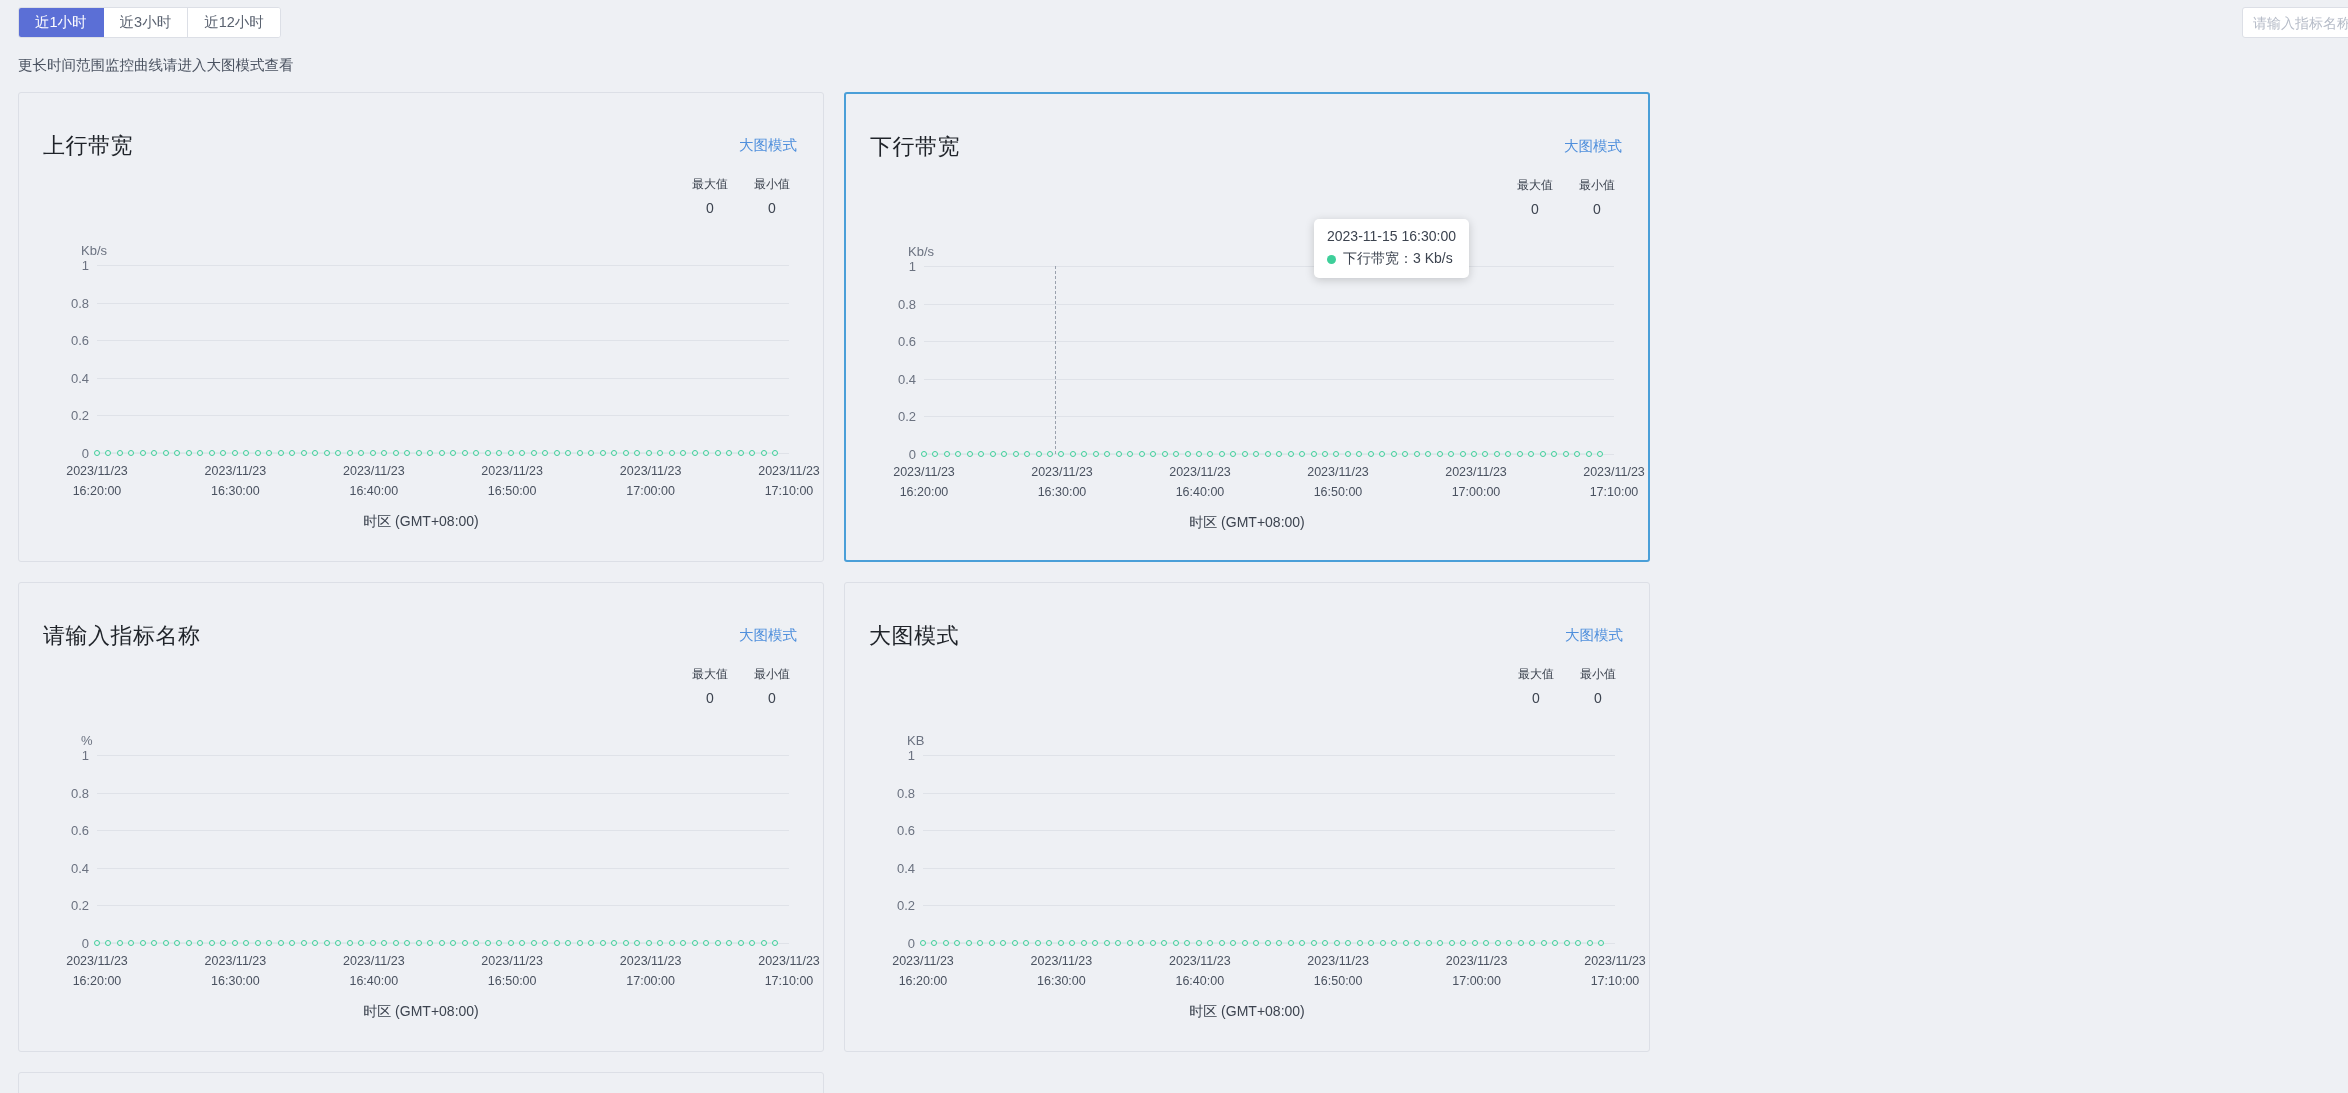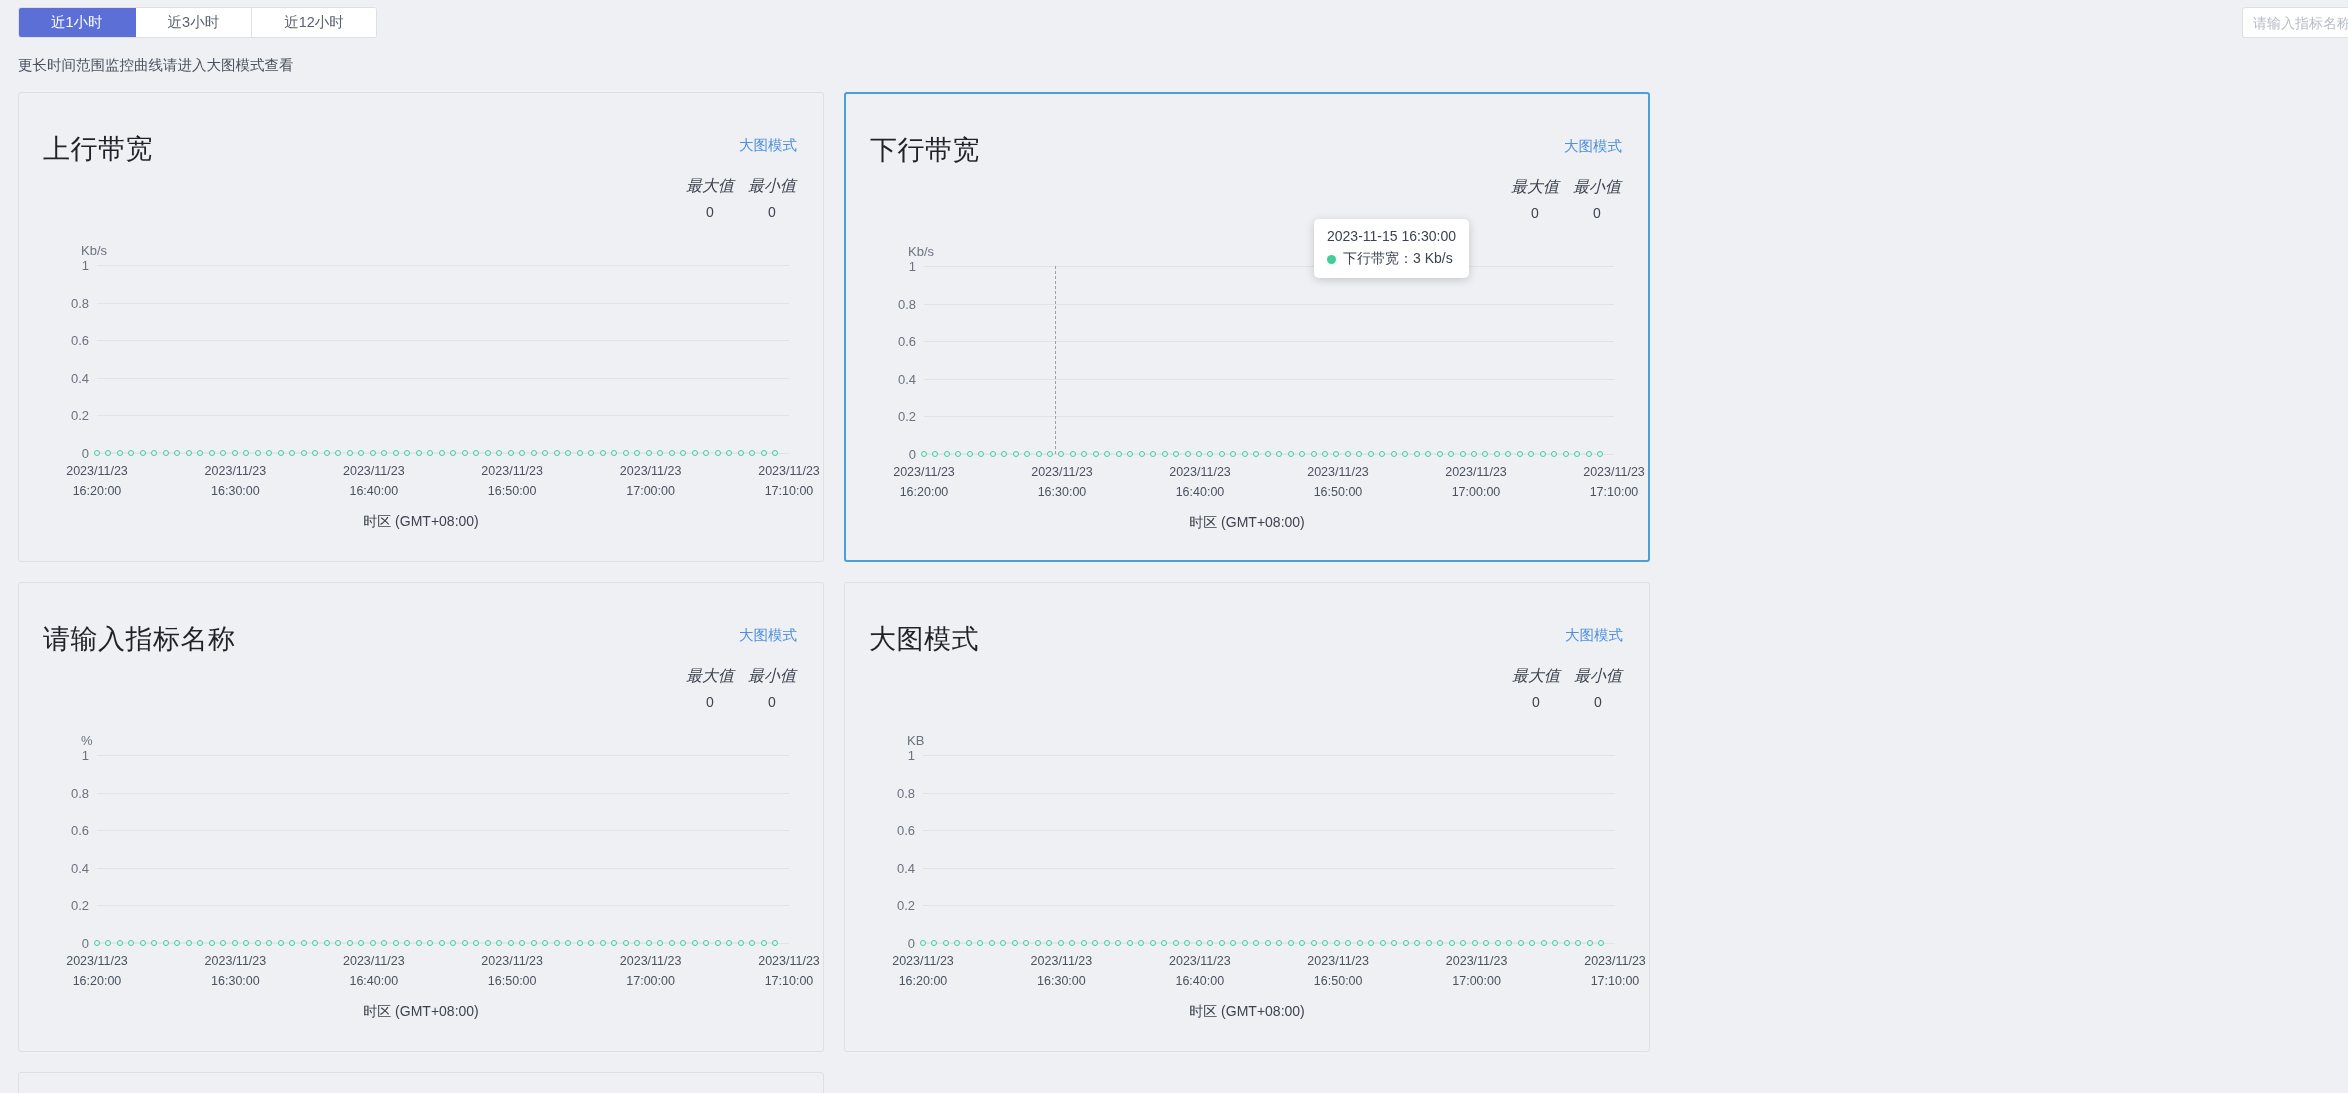--- a/index.html
+++ b/index.html
@@ -17,21 +17,21 @@
     position: absolute; top: 0; left: 0; width: 2348px; height: 46px;
   }
   .tabs {
     position: absolute; left: 18px; top: 7px;
     display: flex; align-items: stretch;
     background: #fff; border: 1px solid #dcdfe6; border-radius: 3px;
     height: 31px; overflow: hidden;
   }
   .tab {
     display: flex; align-items: center; justify-content: center;
-    padding: 0 32px; font-size: 14.5px; color: #5a6270;
+    padding: 0 16px; font-size: 14.5px; color: #5a6270;
     background: #fff; cursor: pointer; white-space: nowrap;
     border-right: 1px solid #dcdfe6;
   }
   .tab:last-child { border-right: none; }
   .tab.active { background: #5b6fd6; color: #fff; border-right-color: #5b6fd6; }
 
   .search-wrap {
     position: absolute; right: -34px; top: 7px;
     width: 140px; height: 31px;
   }
@@ -60,33 +60,33 @@
     background: #eef0f4;
     border: 1px solid #dcdfe6;
     border-radius: 3px;
     position: relative;
     overflow: hidden;
   }
   .card.selected { border: 2px solid #4a9fd8; }
 
   .card-title {
     position: absolute; left: 24px; top: 38px;
-    font-size: 27px; color: #1f2329; font-weight: 400;
+    font-size: 22px; color: #1f2329; font-weight: 400;
     letter-spacing: .5px; white-space: nowrap;
   }
   .big-mode {
     position: absolute; right: 26px; top: 43px;
     font-size: 14.5px; color: #4f8fdc; cursor: pointer; white-space: nowrap;
   }
   .stats {
     position: absolute; right: 26px; top: 83px;
     display: flex; gap: 12px; text-align: center;
   }
   .stat-col { min-width: 50px; }
-  .stat-label { font-size: 16px; color: #3c434f; white-space: nowrap; font-style: italic; }
+  .stat-label { font-size: 12px; color: #3c434f; white-space: nowrap; }
   .stat-value { font-size: 14px; color: #3c434f; margin-top: 7px; }
 
   
   .plot {
     position: absolute; left: 0; top: 150px;
     width: 100%; height: 260px;
   }
   .unit {
     position: absolute; left: 62px; top: 0;
     font-size: 13px; color: #6b7280;

